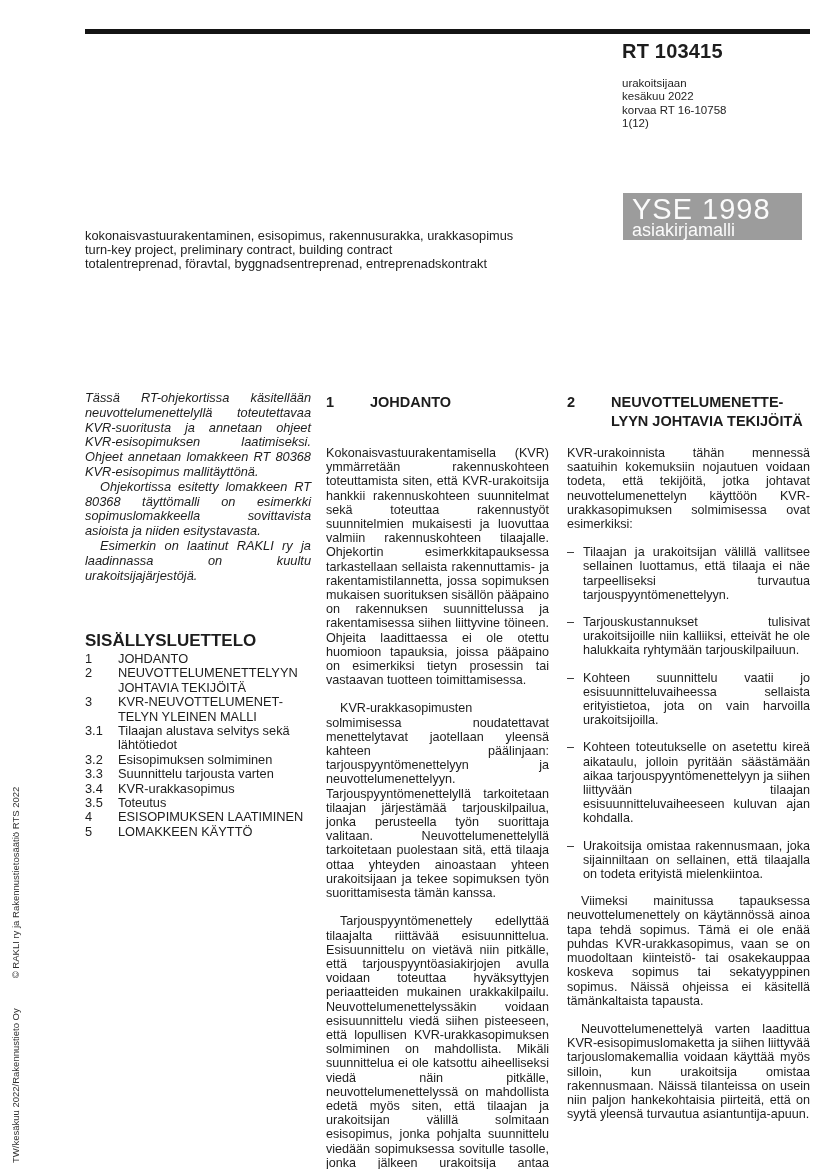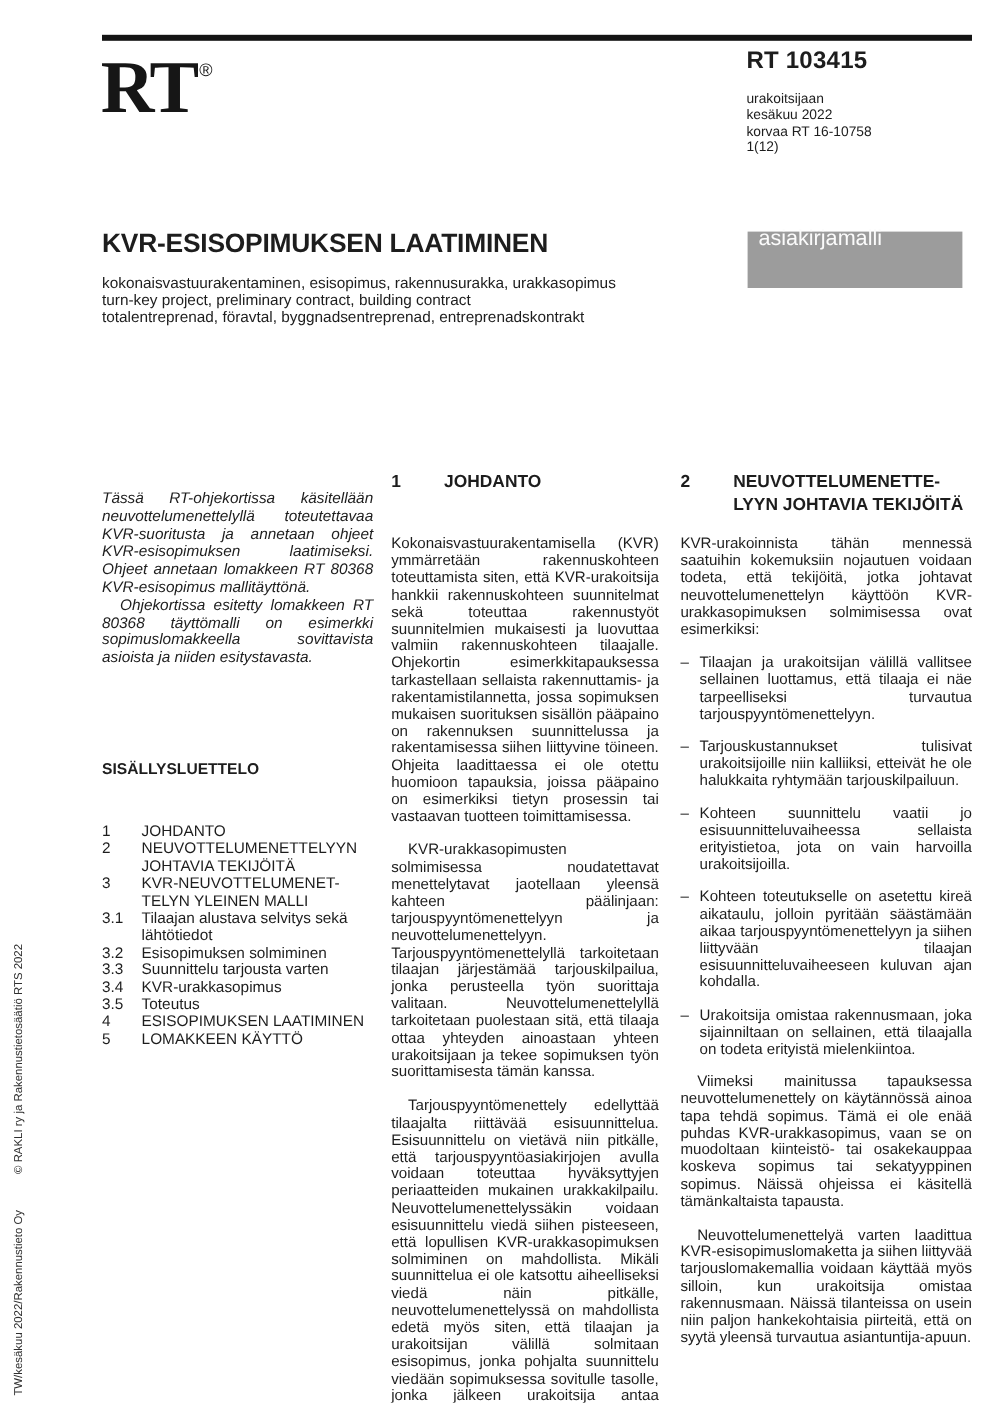--- a/index.html
+++ b/index.html
@@ -16,82 +16,82 @@
   .doc-number{left:622px;top:40px;font-size:20px;font-weight:700;letter-spacing:0.2px;}
   .doc-meta{left:622px;top:77px;font-size:11.5px;line-height:13.3px;}
   
   .title{left:85px;top:190px;font-size:22px;font-weight:700;margin:0;letter-spacing:-0.2px;}
   .keywords{left:85px;top:229px;font-size:12.8px;line-height:13.8px;}
   .badge{left:623px;top:193px;width:179px;height:47px;box-sizing:border-box;padding:0 9px;}
   .badge-title{font-size:29px;line-height:32px;letter-spacing:1px;font-weight:400;}
   .badge-sub{font-size:18px;line-height:13px;text-align:left;margin-top:-1px;}
   
   .col{font-size:12.6px;line-height:14.2px;}
-  .col1{left:85px;top:391px;width:226px;margin-top:17px;}
+  .col1{left:85px;top:391px;width:226px;}
   .col2{left:326px;top:393px;width:223px;}
   .col3{left:567px;top:393px;width:243px;}
   .intro-par{font-style:italic;margin:0;text-align:justify;font-size:12.8px;line-height:14.8px;hyphens:auto;}
   .col1 .intro-par + .intro-par{text-indent:15px;}
   .col-heading{display:flex;font-weight:700;font-size:14.5px;line-height:19px;height:53px;}
   .h-num{width:44px;flex:none;}
   .h-label{white-space:pre-line;}
   .bpar{margin:0 0 14px;text-align:justify;hyphens:auto;}
   .body-pars .bpar + .bpar{text-indent:14px;}
   .bpar.indent{text-indent:14px;}
   .bullets{margin-top:0;}
   .bullet{display:flex;margin-bottom:13px;}
   .dash{width:16px;flex:none;}
   .btext{flex:1;text-align:justify;hyphens:auto;}
   .col3-pars{margin-top:10px;}
   
   .toc{left:85px;top:633px;width:232px;}
-  .toc-heading{font-weight:700;font-size:13px;line-height:16px;margin-bottom:37px;}
+  .toc-heading{font-weight:700;font-size:17px;line-height:16px;margin-bottom:3px;}
   .toc-row{display:flex;font-size:12.8px;line-height:14.4px;}
   .toc-num{width:33px;flex:none;}
   .toc-label{white-space:pre-line;}
   
   .vertical-note{left:10px;top:1163px;transform:rotate(-90deg);transform-origin:0 0;
     font-size:9.5px;color:#2e2e2e;white-space:nowrap;display:flex;gap:30px;}
 </style>
 </head>
 <body>
 
 <div class="page" style="color: rgb(29, 29, 29);">
 
   <div class="abs top-bar" style="background: rgb(20, 20, 20);"></div>
 
-  <div class="abs logo"><span>RT</span><span class="logo-reg">®</span></div>
 
   <div class="abs doc-number">RT 103415</div>
 
   <div class="abs doc-meta">
 
   <div class="meta-line">urakoitsijaan</div>
       <div class="meta-line">kesäkuu 2022</div>
       <div class="meta-line">korvaa RT 16-10758</div>
       <div class="meta-line">1(12)</div>
     </div>
 
-  <h1 class="abs title">KVR-ESISOPIMUKSEN LAATIMINEN</h1>
 
   <div class="abs keywords">
 
   <div class="kw-line">kokonaisvastuurakentaminen, esisopimus, rakennusurakka, urakkasopimus</div>
       <div class="kw-line">turn-key project, preliminary contract, building contract</div>
       <div class="kw-line">totalentreprenad, föravtal, byggnadsentreprenad, entreprenadskontrakt</div>
     </div>
 
   <div class="abs badge" style="background: rgb(156, 156, 156); color: rgb(251, 251, 251);">
+    <div class="badge-title">YSE 1998</div>
     <div class="badge-sub">asiakirjamalli</div>
   </div>
 
   <div class="abs col col1">
 
   <p class="intro-par">Tässä RT-ohjekortissa käsitellään neuvottelumenettelyllä toteutettavaa KVR-suoritusta ja annetaan ohjeet KVR-esisopimuksen laatimiseksi. Ohjeet annetaan lomakkeen RT 80368 KVR-esisopimus mallitäyttönä.</p>
       <p class="intro-par">Ohjekortissa esitetty lomakkeen RT 80368 täyttömalli on esimerkki sopimuslomakkeella sovittavista asioista ja niiden esitystavasta.</p>
+      <p class="intro-par">Esimerkin on laatinut RAKLI ry ja laadinnassa on kuultu urakoitsijajärjestöjä.</p>
     </div>
 
   <div class="abs toc">
     <div class="toc-heading">SISÄLLYSLUETTELO</div>
     <div class="toc-list">
 
     <div class="toc-row">
           <span class="toc-num">1</span>
           <span class="toc-label">JOHDANTO</span>
         </div>

